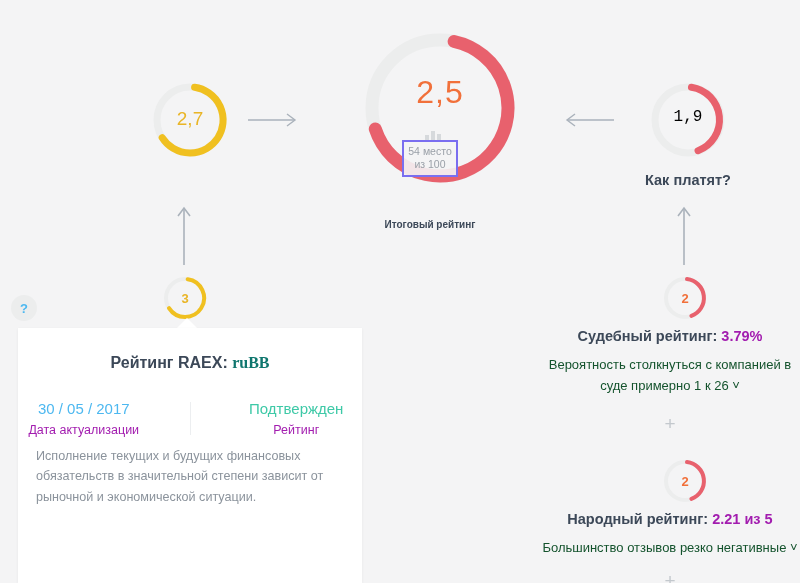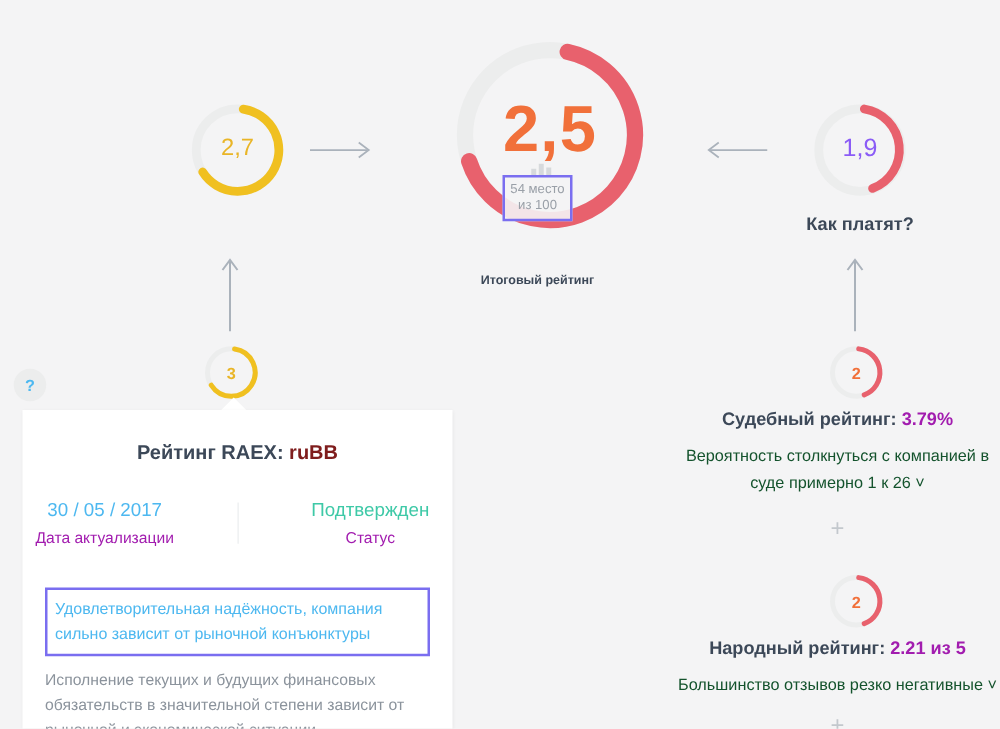--- a/index.html
+++ b/index.html
@@ -21,21 +21,21 @@
   }
   .ring-value {
     position: absolute; left: 0; right: 0;
     text-align: center;
     font-weight: normal;
   }
 
   
   #center-ring { left: 360px; top: 28px; width: 160px; height: 160px; }
   #center-value {
-    top: 74px; font-size: 52px; color: #f1703a; letter-spacing: 1px; font-weight: bold;
+    top: 74px; font-size: 32px; color: #f1703a; letter-spacing: 1px;
   }
   #center-caption {
     position: absolute; left: 330px; top: 218px; width: 200px;
     text-align: center; font-size: 10px; font-weight: bold; color: #3c4858;
     line-height: 1.4;
   }
   #rank-badge {
     position: absolute; left: 402px; top: 140px;
     width: 56px; padding: 3px 4px 4px;
     border: 2px solid #7a6ef0;
@@ -45,21 +45,21 @@
   }
   #bars-icon { position: absolute; left: 424px; top: 128px; }
 
   
   #left-ring { left: 150px; top: 80px; width: 80px; height: 80px; }
   #left-value { top: 108px; font-size: 19px; color: #e9b527; }
   #left-label { top: 172px; font-size: 14.5px; }
 
   
   #right-ring { left: 648px; top: 80px; width: 80px; height: 80px; }
-  #right-value { top: 108px; font-size: 20px; color: #8b5cf6; }
+  #right-value { top: 108px; font-size: 16px; color: #000000; font-family: Liberation Mono, monospace; }
   #right-label { top: 172px; font-size: 14.5px; }
 
   .h-arrow, .v-arrow { position: absolute; }
 
   
   #raex-ring { left: 162px; top: 275px; width: 46px; height: 46px; }
   #raex-ring-value { top: 291px; font-size: 13px; color: #e9b527; font-weight: bold; }
   #court-ring { left: 662px; top: 275px; width: 46px; height: 46px; }
   #court-ring-value { top: 291px; font-size: 13px; color: #f1703a; font-weight: bold; }
   #people-ring { left: 662px; top: 458px; width: 46px; height: 46px; }
@@ -85,21 +85,21 @@
     position: absolute; left: 176px; top: 318px;
     width: 0; height: 0;
     border-left: 11px solid transparent;
     border-right: 11px solid transparent;
     border-bottom: 11px solid #ffffff;
   }
   #raex-title {
     margin-top: 26px; text-align: center;
     font-size: 16px; font-weight: bold; color: #3c4858;
   }
-  #raex-title .val { color: #7f1d1d; }
+  #raex-title .val { color: #0f766e; font-family: Liberation Serif, serif; }
   #raex-cols {
     display: flex; margin-top: 28px; align-items: stretch; gap: 40px;
   }
   .raex-col { flex: 1; text-align: center; }
   .raex-col .top { font-size: 15px; margin-bottom: 6px; }
   .raex-col .bot { font-size: 12.5px; color: #a21caf; }
   #raex-date-val { color: #4db8f0; }
   #raex-status-val { color: #3ec9a7; }
   #raex-divider { width: 1px; background: #eceef0; margin: 2px 0; }
 
@@ -215,25 +215,22 @@
       <span>Рейтинг RAEX: </span><span class="val">ruBB</span>
     </div>
     <div id="raex-cols">
       <div class="raex-col">
         <div class="top" id="raex-date-val">30 / 05 / 2017</div>
         <div class="bot">Дата актуализации</div>
       </div>
       <div id="raex-divider"></div>
       <div class="raex-col">
         <div class="top" id="raex-status-val">Подтвержден</div>
-        <div class="bot">Статус</div>
+        <div class="bot">Рейтинг</div>
       </div>
-    </div>
-    <div id="verdict-box">
-      <div id="verdict-text">Удовлетворительная надёжность, компания сильно зависит от рыночной конъюнктуры</div>
     </div>
     <div id="verdict-desc">Исполнение текущих и будущих финансовых обязательств в значительной степени зависит от рыночной и экономической ситуации.</div>
   </div>
 
   <div class="ring-wrap" id="court-ring">
     <svg width="46" height="46" viewBox="0 0 46 46">
       <circle cx="23" cy="23" r="19" fill="none" stroke="#eceded" stroke-width="4"></circle>
       <path d="M 23 4 A 19 19 0 0 1 31.2 40.1" fill="none" stroke="#e8616d" stroke-width="4" stroke-linecap="round" transform="rotate(6 23 23)"></path>
     </svg>
   </div>

